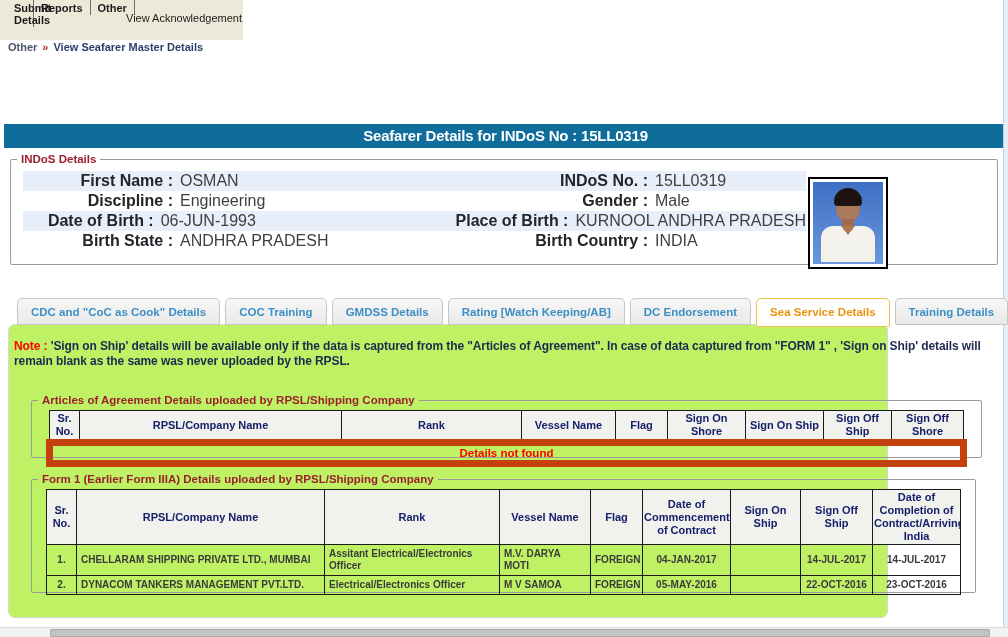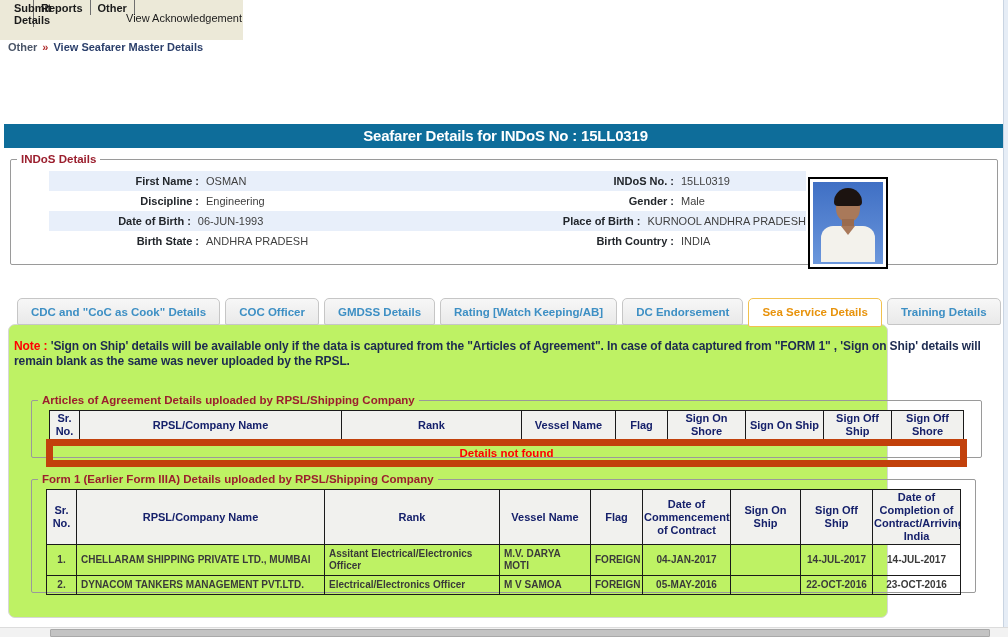--- a/index.html
+++ b/index.html
@@ -60,21 +60,21 @@
     position: absolute; background: transparent;
   }
   legend {
     color: #9b1f2e; font-weight: bold; font-size: 11.5px;
     padding: 0 4px; margin-left: 6px; white-space: nowrap;
   }
 
   
   .fs-indos { top: 153px; left: 10px; width: 988px; height: 112px; }
   .drows { margin: 6px 0 0 12px; width: 783px; }
-  .drow { display: flex; height: 20px; line-height: 20px; font-size: 11px; margin-left: 26px; }
+  .drow { display: flex; height: 20px; line-height: 20px; font-size: 16px; }
   .drow:nth-child(odd) { background: #e8effa; }
   .dlabel { width: 155px; text-align: right; font-weight: bold; color: #22262b; padding-right: 5px; white-space: nowrap; }
   .dvalue { width: 325px; color: #3f3f3f; padding-left: 2px; white-space: nowrap; }
   .dlabel2 { width: 150px; }
   .dvalue2 { flex: 1; }
 
   .photo {
     position: absolute; left: 797px; top: 12px; width: 80px; height: 92px;
     border: 2px solid #000; background: #fff; padding: 3px;
   }
@@ -189,21 +189,21 @@
       <div class="p-hair"></div>
       <div class="p-neck"></div>
       <div class="p-shirt"></div>
       <div class="p-collar"></div>
     </div>
   </div>
 </fieldset>
 
 <div class="tabs">
   <div class="tab">CDC and "CoC as Cook" Details</div>
-  <div class="tab">COC Officer</div>
+  <div class="tab">COC Training</div>
   <div class="tab">GMDSS Details</div>
   <div class="tab">Rating [Watch Keeping/AB]</div>
   <div class="tab">DC Endorsement</div>
   <div class="tab active">Sea Service Details</div>
   <div class="tab">Training Details</div>
 </div>
 
 <div class="panel">
 
   <div class="note">

